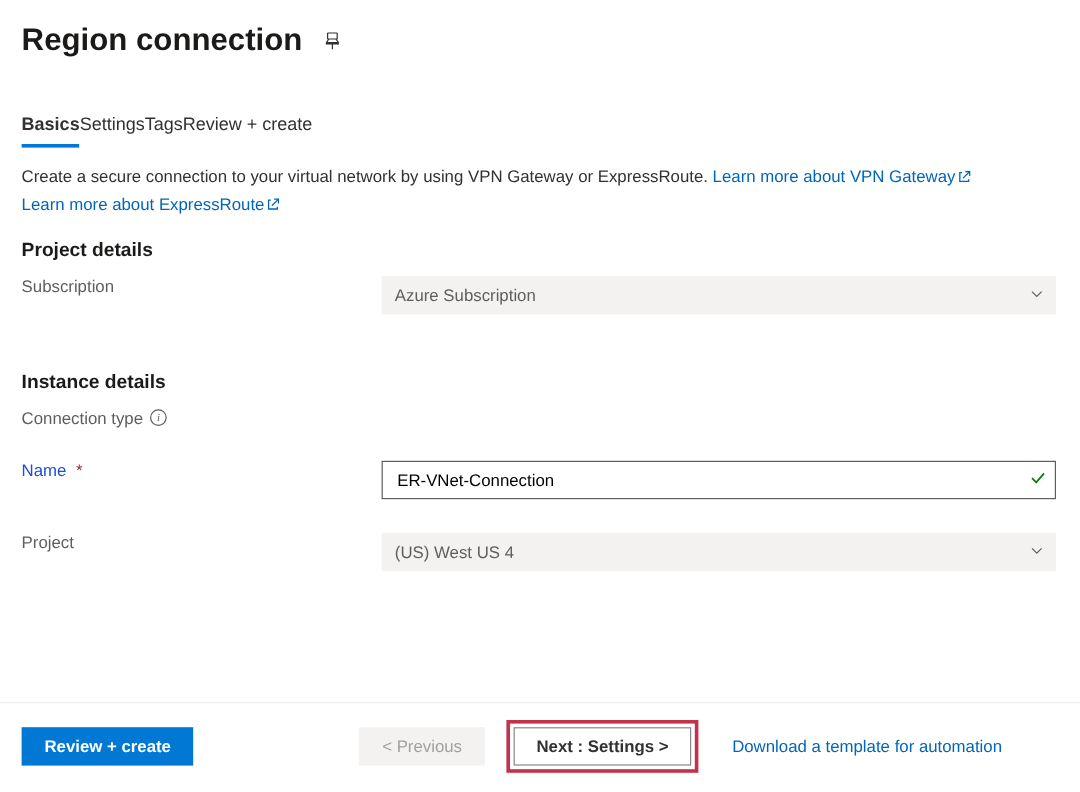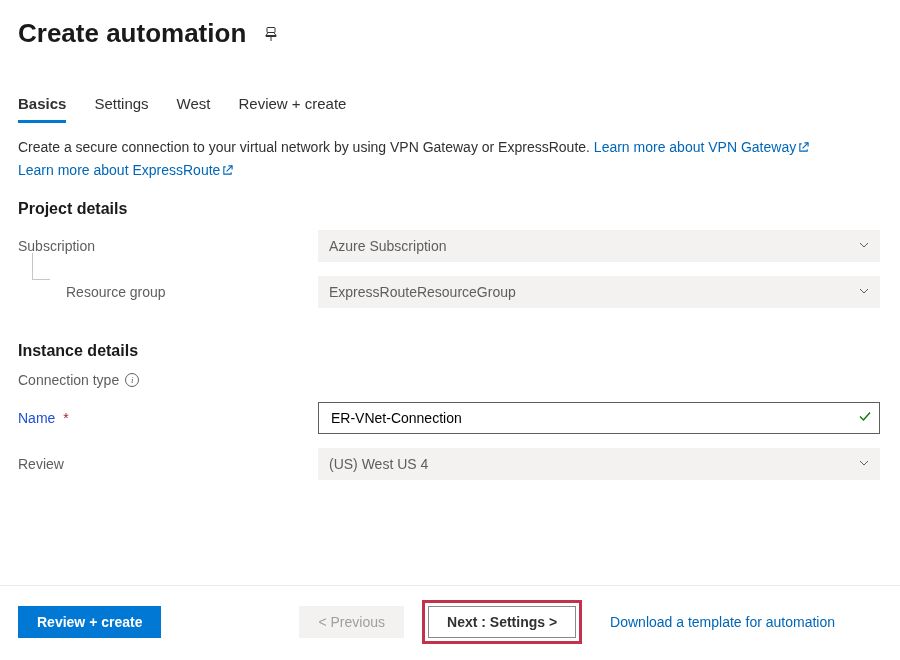--- a/index.html
+++ b/index.html
@@ -10,28 +10,28 @@
     color: #323130;
     width: 900px;
     height: 660px;
     position: relative;
     background: #fff;
   }
   .page { padding: 18px 20px 0 18px; }
   .title-row { display: flex; align-items: center; gap: 16px; margin-bottom: 42px; }
   .title { font-size: 26px; font-weight: 600; color: #1b1a19; }
   .pin-icon { width: 18px; height: 18px; display: inline-flex; align-items: center; justify-content: center; cursor: pointer; }
-  .tabs { display: flex; gap: 28px; border-bottom: 1px solid #fff; margin-bottom: 14px; }
+  .tabs { display: flex; border-bottom: 1px solid #fff; margin-bottom: 14px; }
   .tab { font-size: 15px; padding: 4px 0 8px 0; cursor: pointer; color: #323130; }
   .tab.active { font-weight: 600; border-bottom: 3px solid #0078d4; margin-bottom: -1px; }
   .intro { font-size: 14px; color: #323130; line-height: 1.55; margin-bottom: 18px; }
   .link { color: #0066b8; text-decoration: none; cursor: pointer; }
   .ext-icon { display: inline-block; vertical-align: -1px; margin-left: 2px; }
   .section-h { font-size: 16px; font-weight: 600; color: #1b1a19; margin: 12px 0 12px 0; }
-  .form-row { display: flex; align-items: center; margin-bottom: 14px; }
+  .form-row { display: flex; align-items: flex-start; margin-bottom: 28px; }
   .label-col { width: 300px; display: flex; align-items: center; gap: 6px; }
   .label { font-size: 14px; color: #605e5c; }
   .label.req { color: #1d4ed8; font-weight: 400; }
   .req-star { color: #a4262c; margin-left: 2px; }
   .info-icon { width: 14px; height: 14px; border: 1px solid #605e5c; border-radius: 50%; display: inline-flex; align-items: center; justify-content: center; font-size: 9px; color: #605e5c; font-style: italic; font-family: Georgia, serif; }
   .field-col { flex: 1; }
   .select-ro, .text-input, .select-box {
     width: 100%; height: 32px; padding: 0 30px 0 10px; font-size: 14px;
     border: 1px solid transparent; position: relative; display: flex; align-items: center;
   }
@@ -62,34 +62,34 @@
   .footer-gap1 { width: 138px; }
   .next-highlight { border: 3px solid #c4314b; padding: 3px; display: inline-block; margin-left: 18px;}
   .footer-link { margin-left: 28px; }
 </style>
 </head>
 <body>
 
 <div class="page">
 
   <div class="title-row">
-    <div class="title">Create automation</div>
+    <div class="title">Region connection</div>
     <span class="pin-icon">
       <svg width="16" height="16" viewBox="0 0 16 16" fill="none" stroke="#323130" stroke-width="1">
         <rect x="4" y="1.5" width="8" height="5" rx="0.5"></rect>
         <path d="M3 9.5 h10 M5 6.5 L3 9.5 M11 6.5 L13 9.5 M3 9.5 v1 h10 v-1"></path>
         <line x1="8" y1="10.5" x2="8" y2="15"></line>
       </svg>
     </span>
   </div>
 
   <div class="tabs">
     <div class="tab active">Basics</div>
     <div class="tab">Settings</div>
-    <div class="tab">West</div>
+    <div class="tab">Tags</div>
     <div class="tab">Review + create</div>
   </div>
 
   <div class="intro">
     <span>Create a secure connection to your virtual network by using VPN Gateway or ExpressRoute. </span>
     <a class="link"><span>Learn more about VPN Gateway</span><span class="ext-icon"><svg width="11" height="11" viewBox="0 0 12 12" fill="none" stroke="#0066b8" stroke-width="1.2">
             <path d="M4 2H2v8h8V8"></path>
             <path d="M7 1h4v4"></path>
             <path d="M11 1L5 7"></path>
           </svg></span></a>
@@ -112,38 +112,20 @@
         <div class="select-ro">
           <span>Azure Subscription</span>
         </div>
         <span class="chev"><svg width="12" height="12" viewBox="0 0 12 12" fill="none" stroke="#605e5c" stroke-width="1">
               <path d="M2 4l4 4 4-4"></path>
             </svg></span>
       </div>
     </div>
   </div>
 
-  <div class="form-row">
-    <div class="label-col">
-      <div class="indent-wrap">
-        <div class="indent-line"></div>
-        <span class="label">Resource group</span>
-      </div>
-    </div>
-    <div class="field-col">
-      <div class="select-wrap">
-        <div class="select-ro">
-          <span>ExpressRouteResourceGroup</span>
-        </div>
-        <span class="chev"><svg width="12" height="12" viewBox="0 0 12 12" fill="none" stroke="#605e5c" stroke-width="1">
-              <path d="M2 4l4 4 4-4"></path>
-            </svg></span>
-      </div>
-    </div>
-  </div>
 
   <div class="section-spacer"></div>
   <div class="section-h">Instance details</div>
 
   <div class="form-row">
     <div class="label-col">
       <span class="label">Connection type</span>
       <span class="info-icon">i</span>
     </div>
   </div>
@@ -160,21 +142,21 @@
         </div>
         <span class="check-icon"><svg width="14" height="14" viewBox="0 0 14 14" fill="none" stroke="#107c10" stroke-width="1.5">
               <path d="M2 7l3.5 3.5L12 3"></path>
             </svg></span>
       </div>
     </div>
   </div>
 
   <div class="form-row">
     <div class="label-col">
-      <span class="label">Review</span>
+      <span class="label">Project</span>
     </div>
     <div class="field-col">
       <div class="select-wrap">
         <div class="select-ro">
           <span>(US) West US 4</span>
         </div>
         <span class="chev"><svg width="12" height="12" viewBox="0 0 12 12" fill="none" stroke="#605e5c" stroke-width="1">
               <path d="M2 4l4 4 4-4"></path>
             </svg></span>
       </div>

